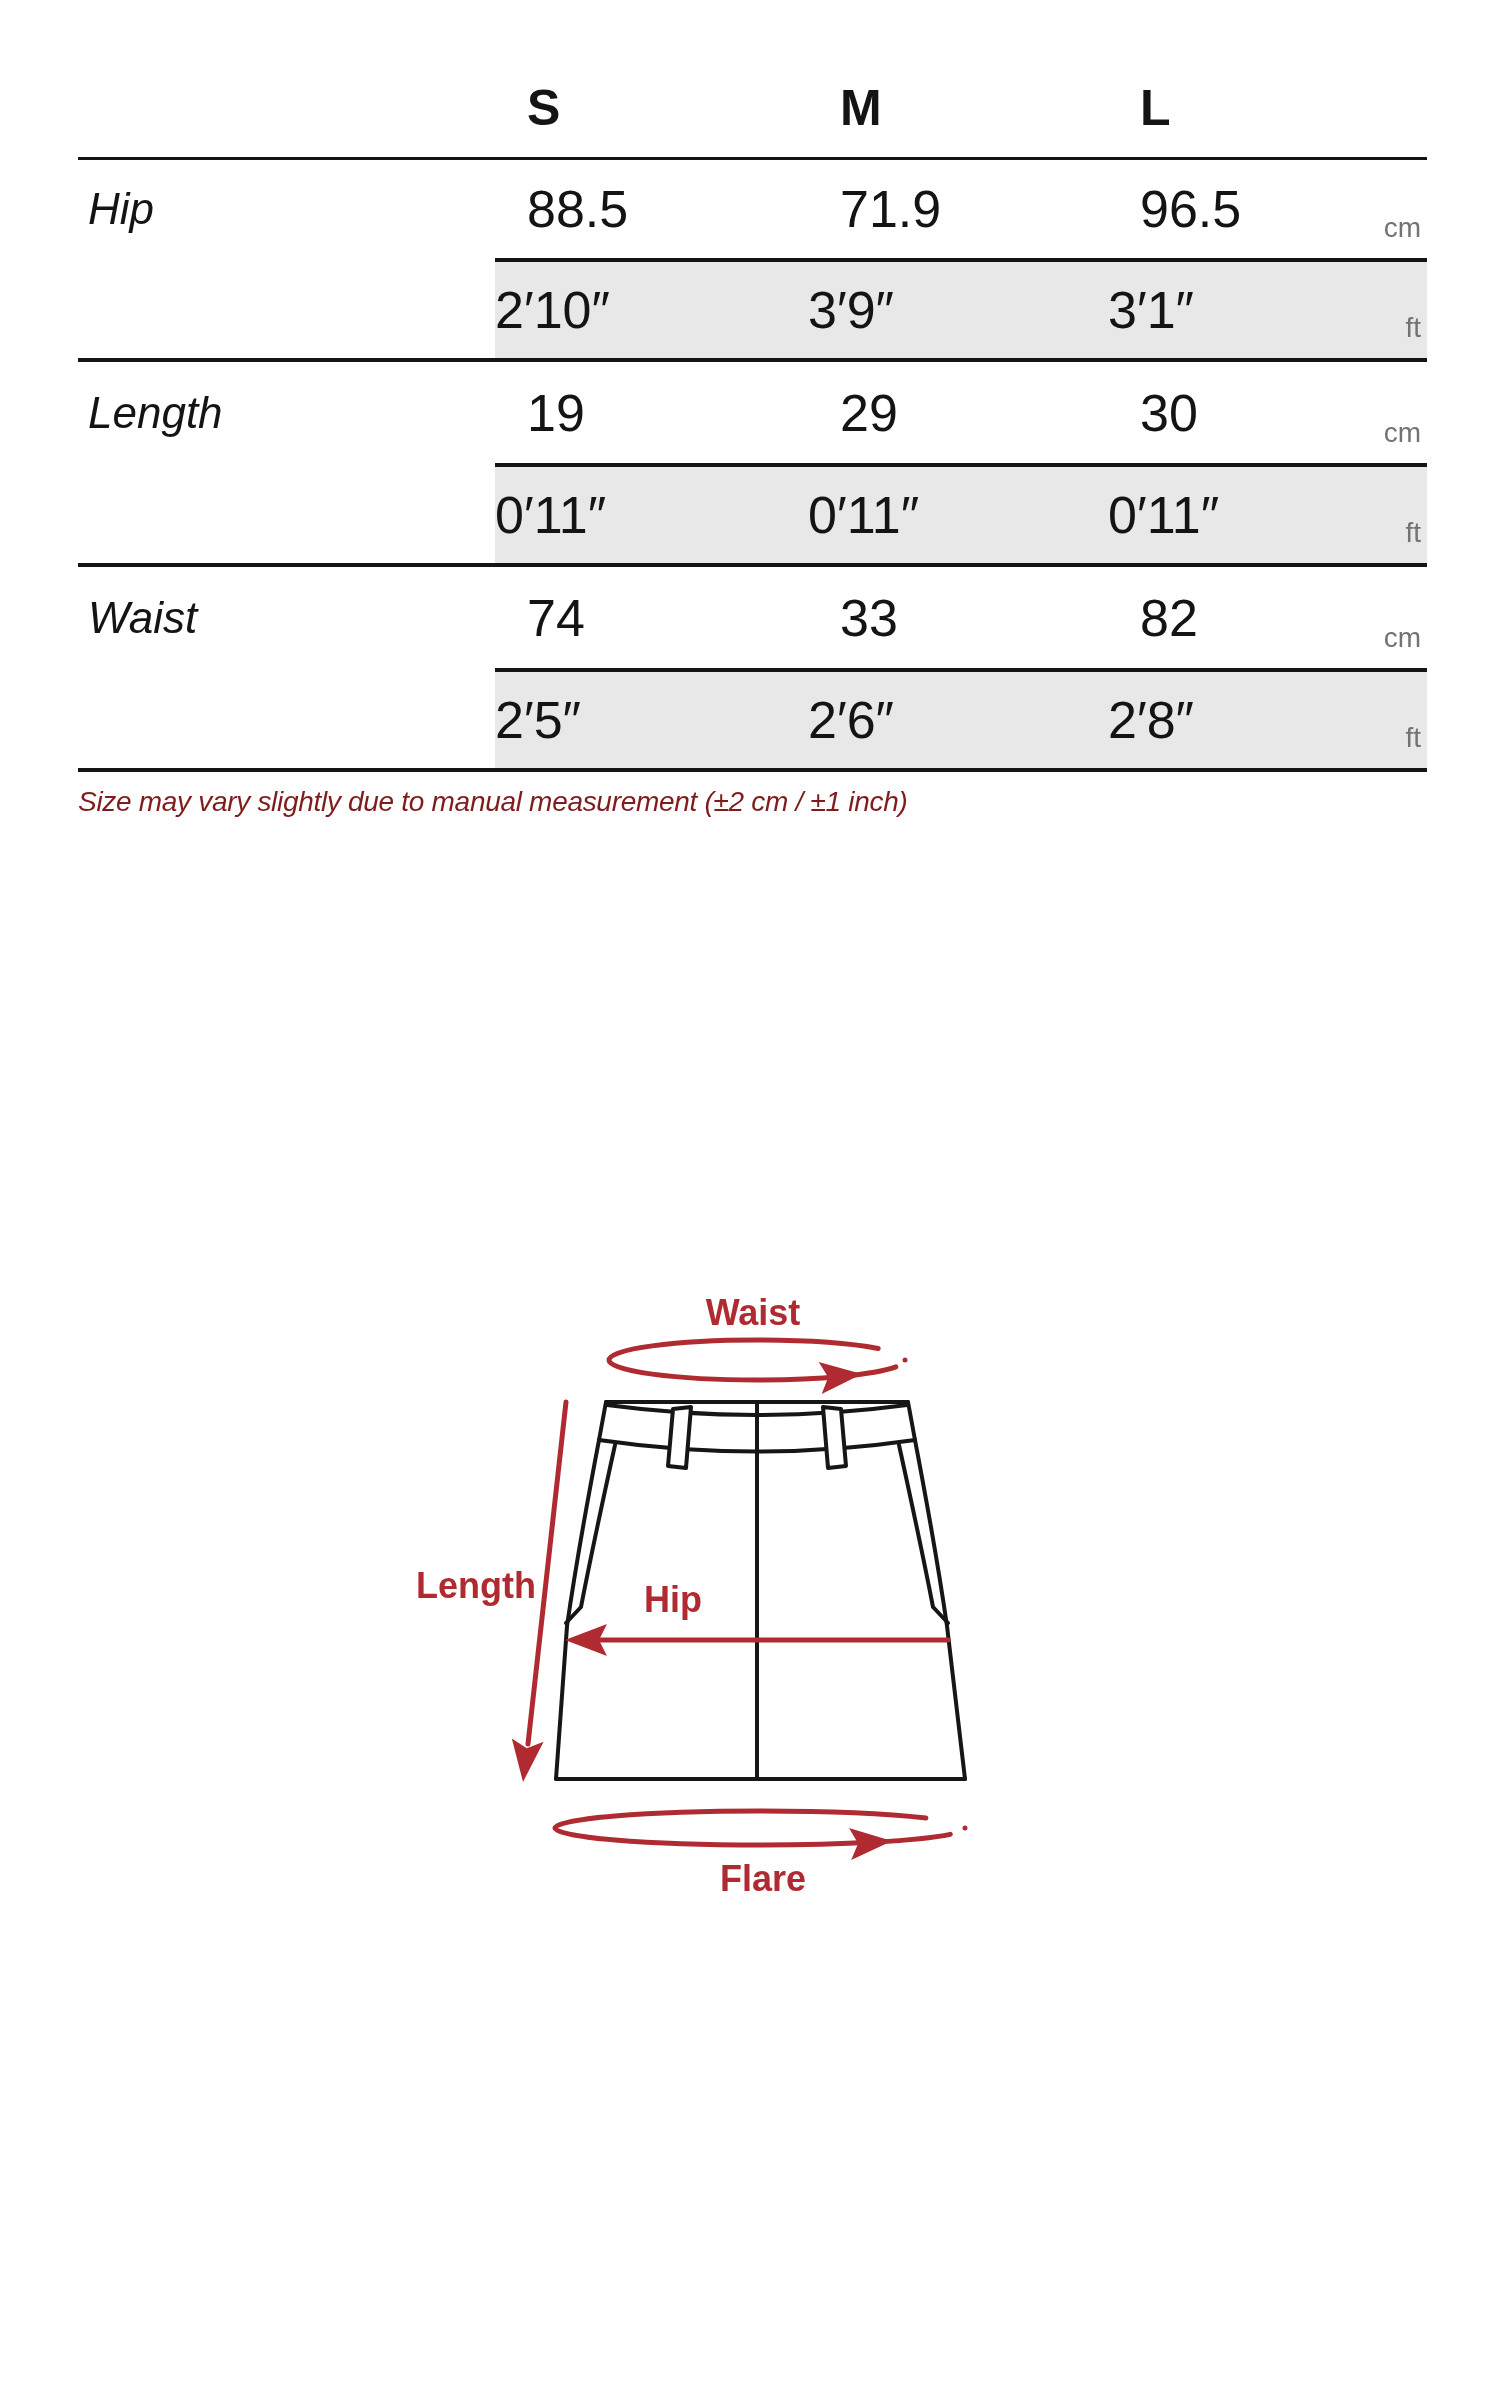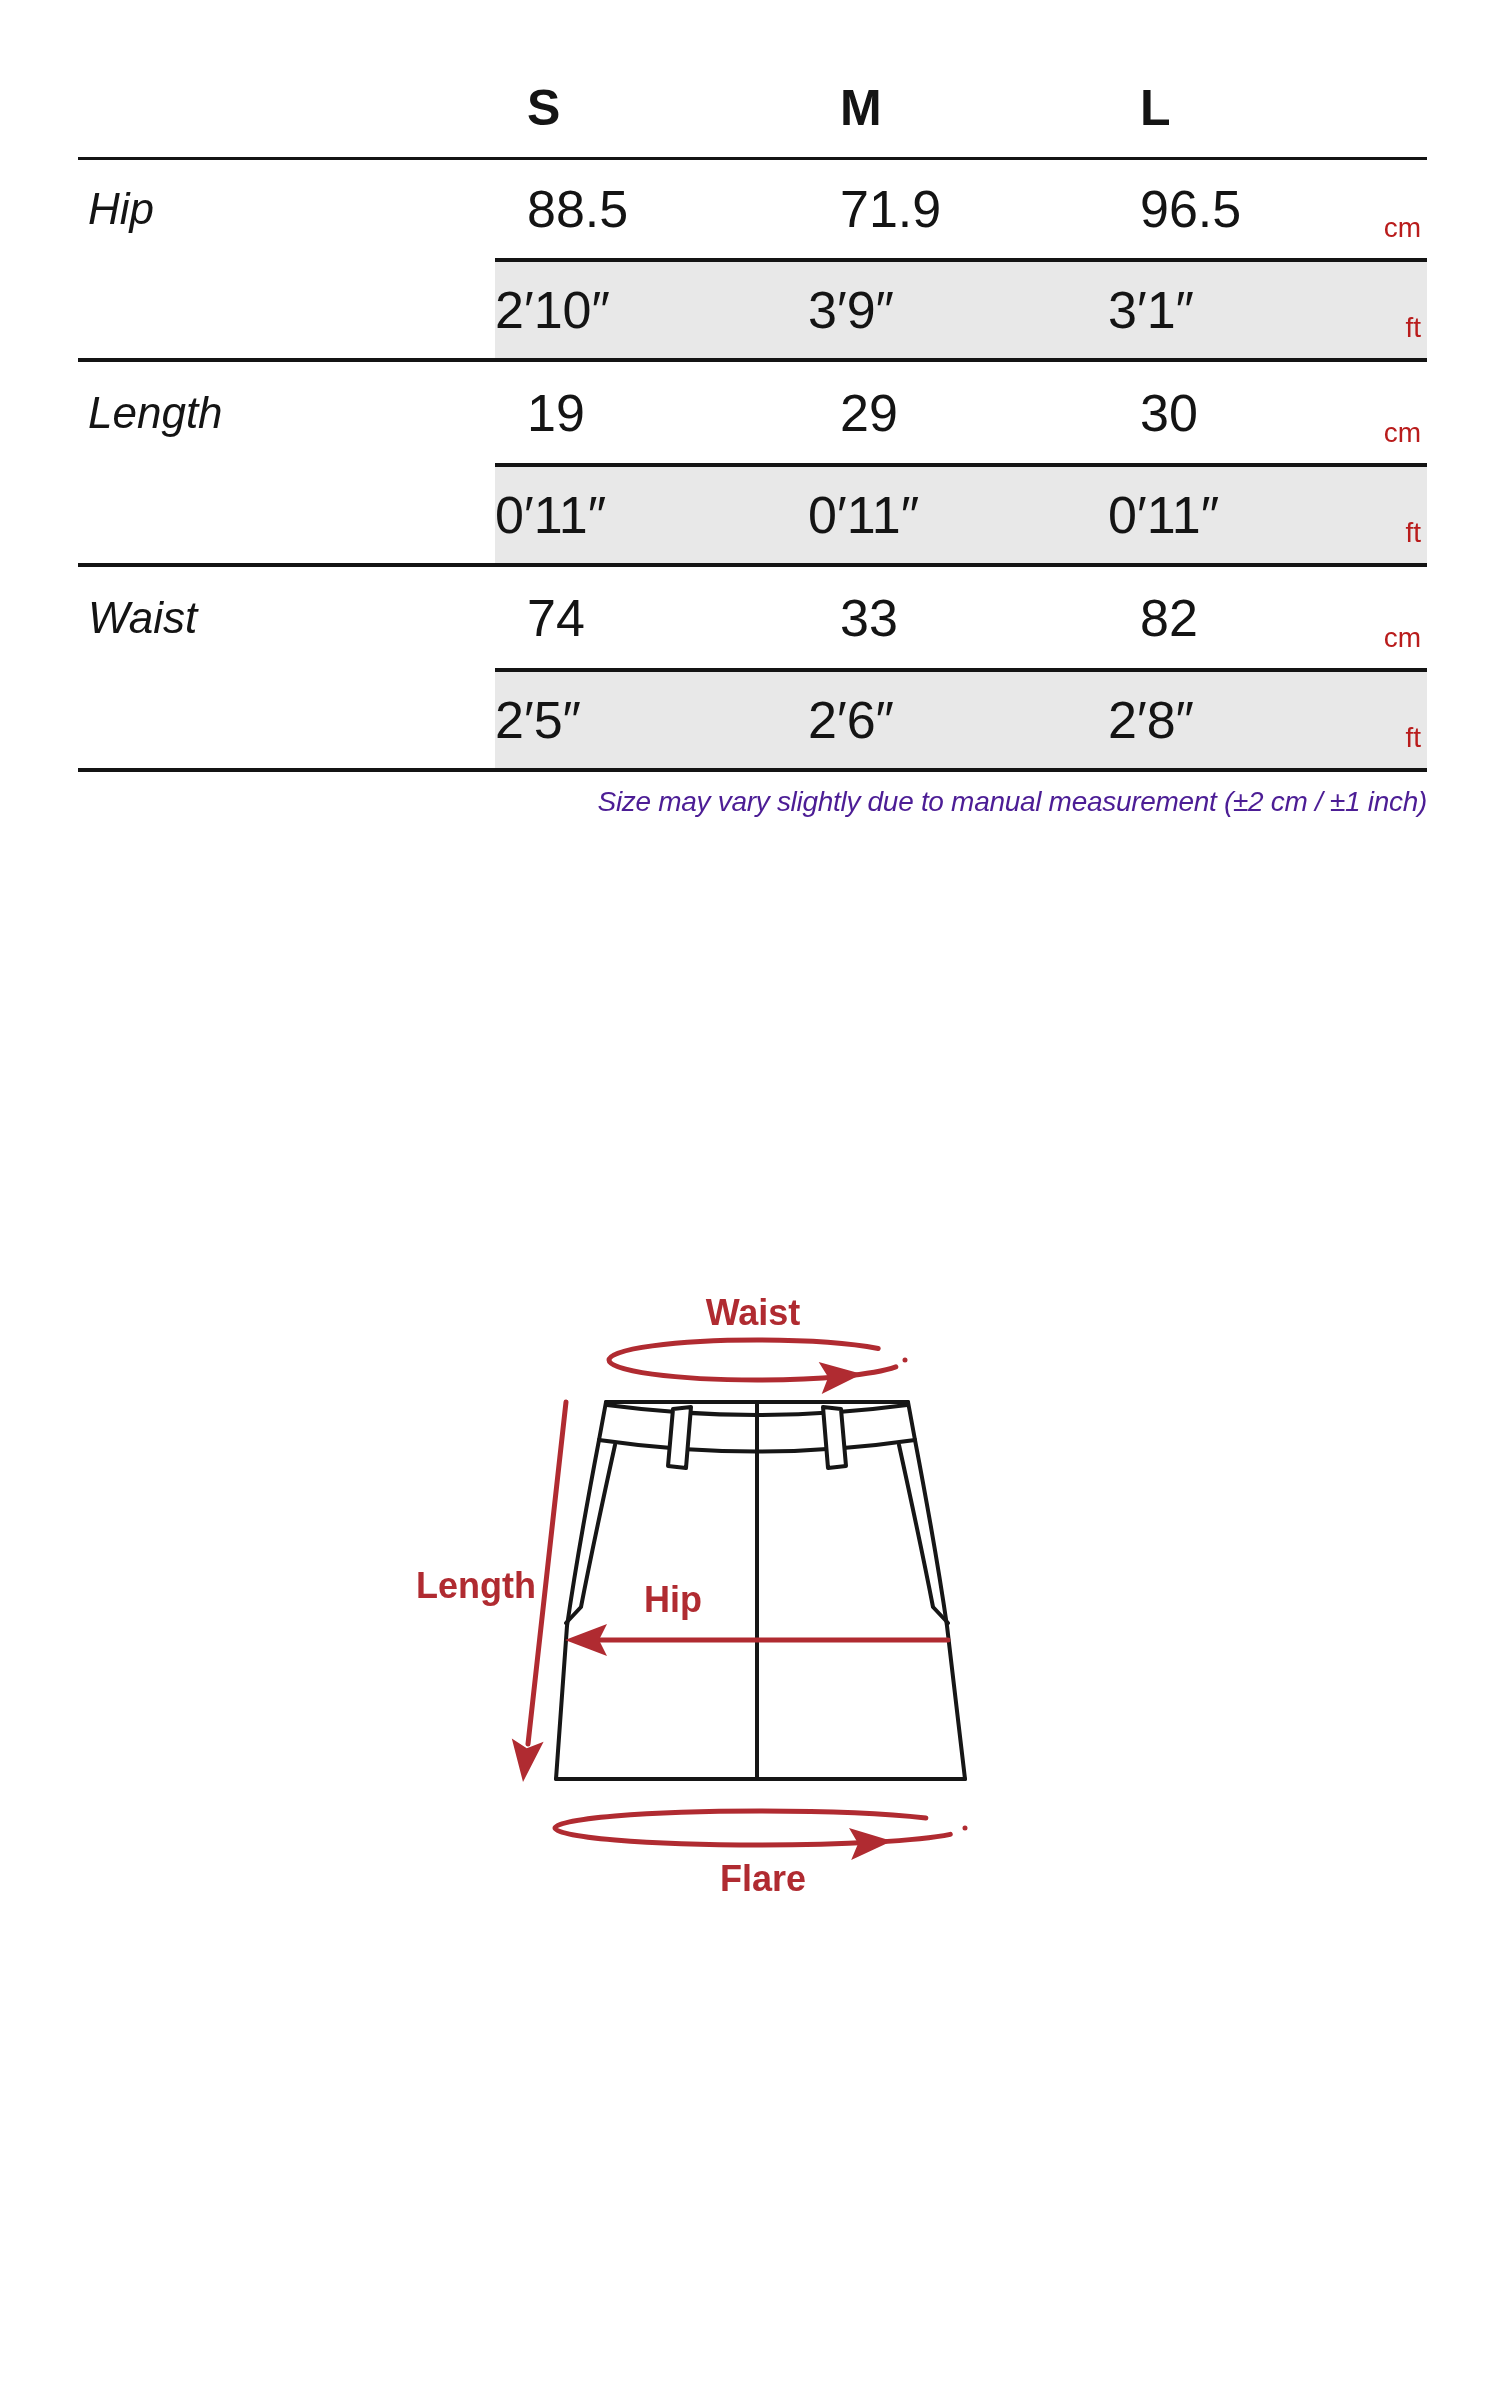--- a/index.html
+++ b/index.html
@@ -29,40 +29,39 @@
   .msection{border-bottom:4px solid #141414;}
   .msection:first-of-type .row-cm{border-top:3px solid #141414;}
   .row-cm{height:101px;box-sizing:border-box;}
   .row-label{
     font-size:44px;font-style:italic;
     padding-left:10px;line-height:1;
   }
   .val{font-size:52px;line-height:1;}
   .unit{
     justify-self:end;align-self:end;
-    font-size:28px;color:#b91c1c;line-height:1;
+    font-size:28px;color:#737373;line-height:1;
     padding:0 6px 16px 0;
   }
   .band{
     margin-left:417px;
     width:932px;height:100px;
     box-sizing:border-box;
     background:#e8e8e8;
     border-top:4px solid #141414;
     display:grid;
     grid-template-columns:313px 300px 1fr 90px;
     align-items:center;
   }
   .note{
     margin-top:14px;
-    text-align:right;
     font-size:28px;
     font-style:italic;
     letter-spacing:-0.3px;
-    color:#4c1d95;
+    color:#7f1d1d;
   }
   
   .diagram-svg{
     position:absolute;
     left:380px; top:1240px;
     width:660px; height:700px;
   }
   .sketch{stroke:#161616;stroke-width:4;fill:none;stroke-linecap:round;stroke-linejoin:round;}
   .sketch-fill{stroke:#161616;stroke-width:4;fill:#ffffff;stroke-linejoin:round;}
   .redline{stroke:#b02b31;stroke-width:5;fill:none;stroke-linecap:round;}

